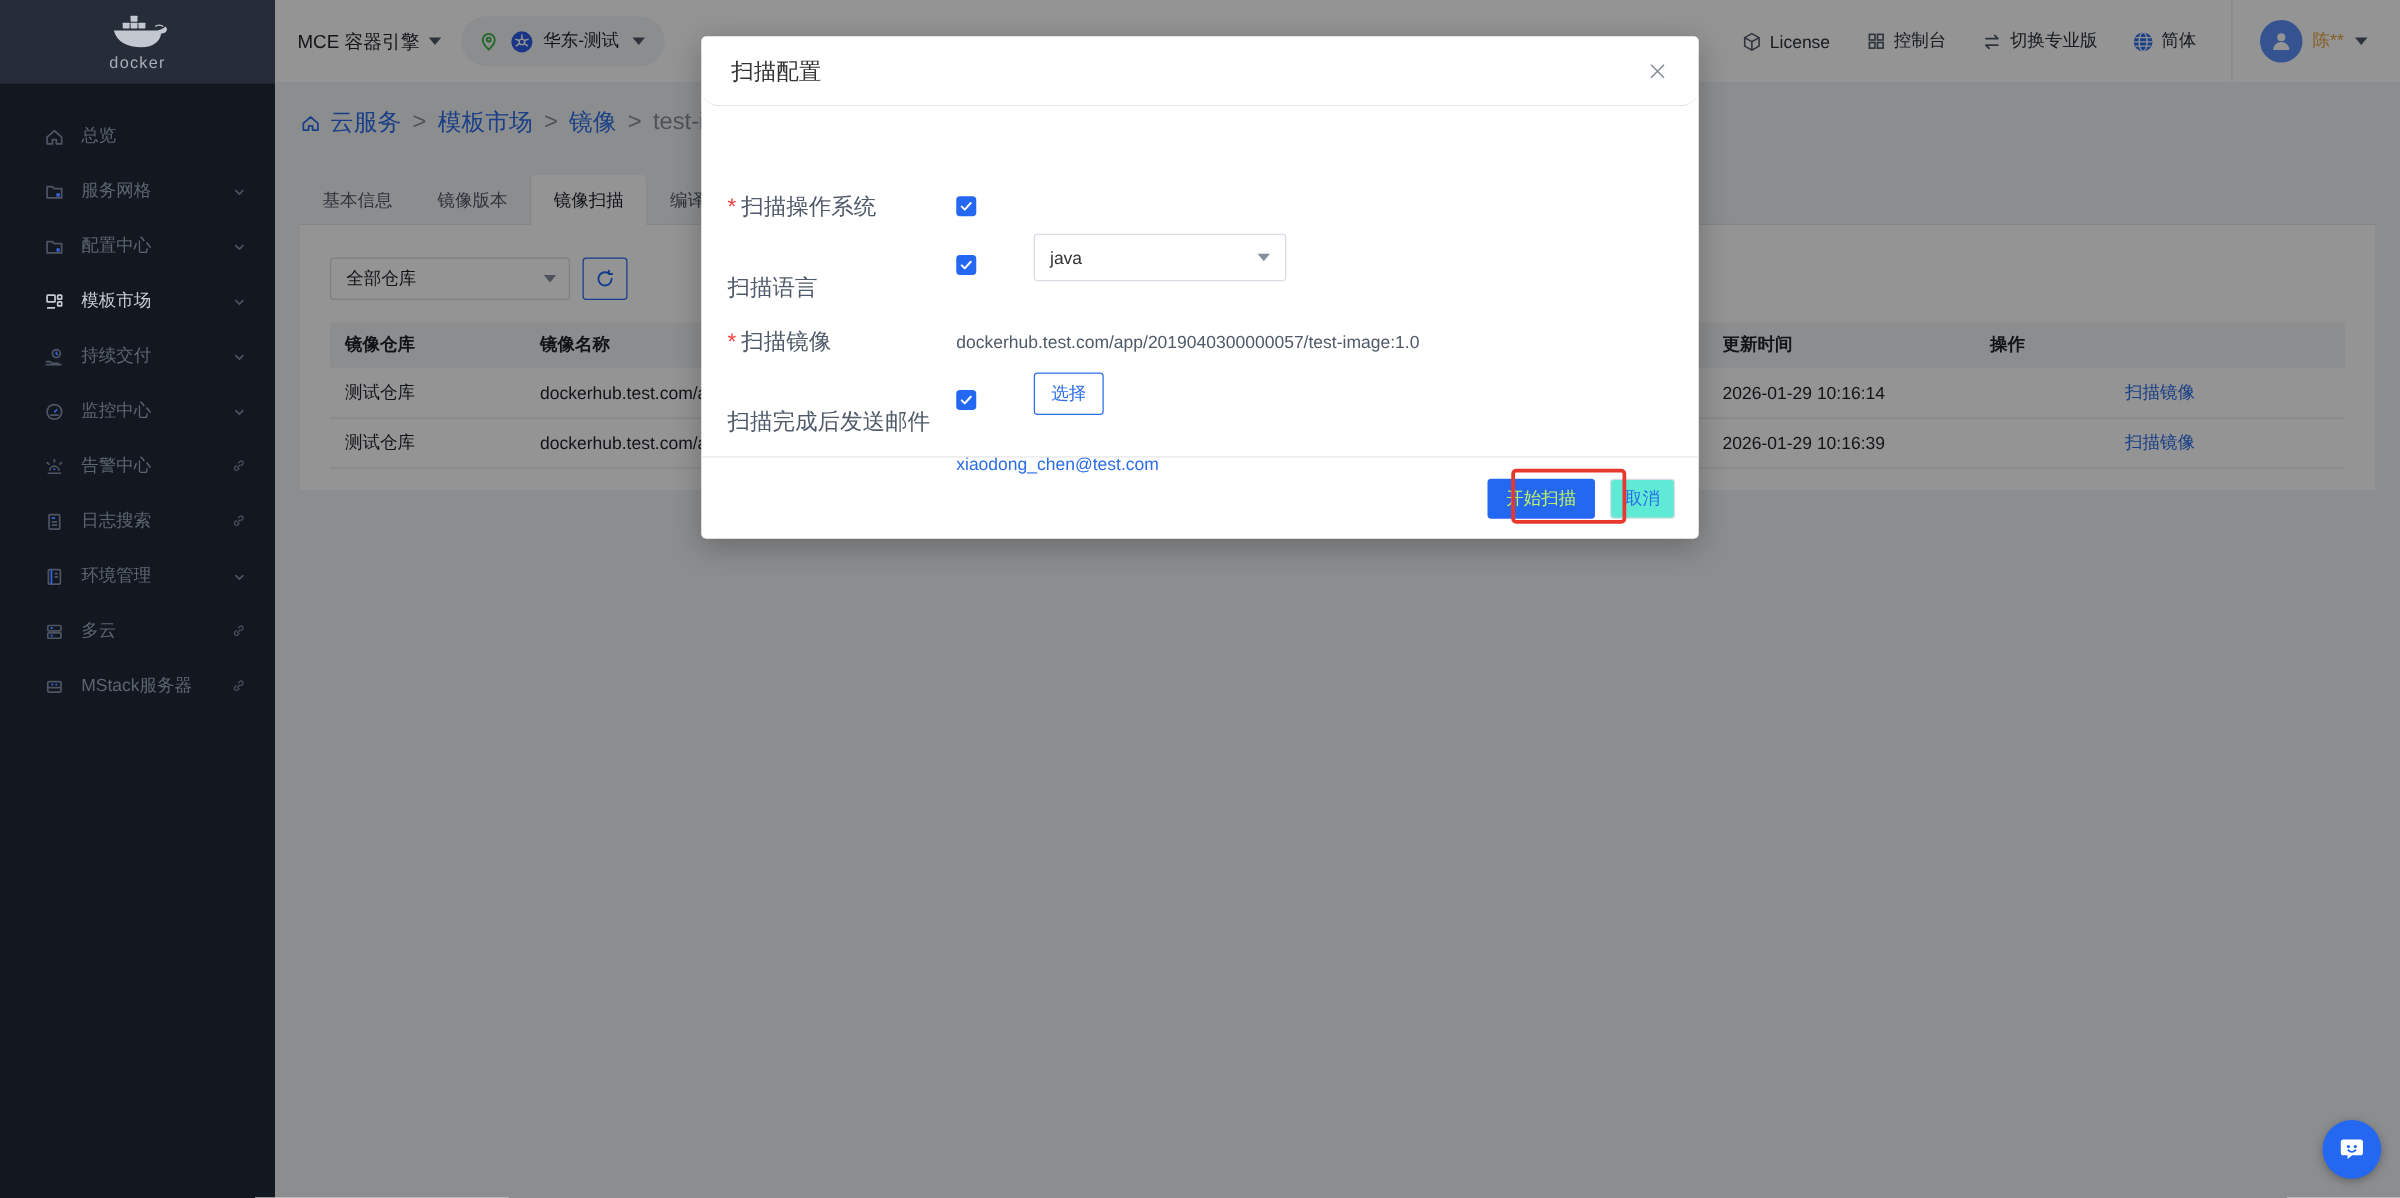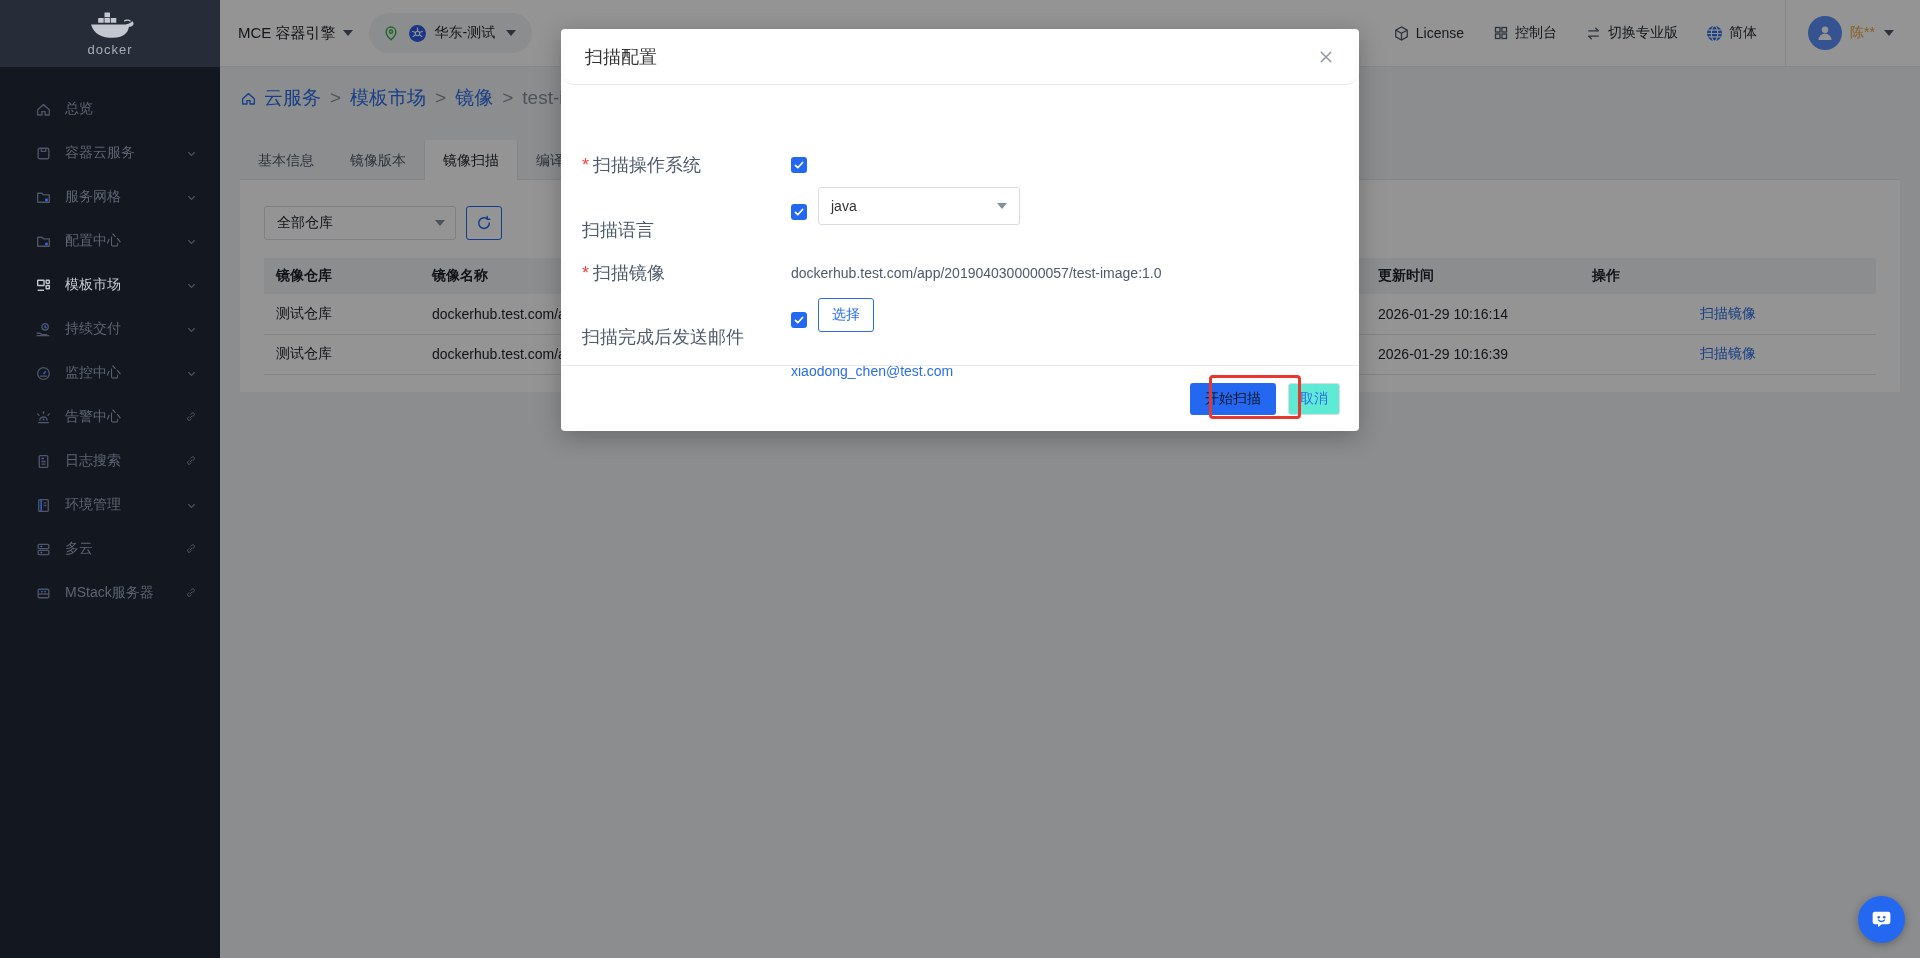--- a/index.html
+++ b/index.html
@@ -63,29 +63,29 @@
   
   .overlay { position:absolute; left:220px; top:0; width:1700px; height:958px; background:rgba(0,0,0,0.42); z-index:20; }
   .modal { position:absolute; left:561px; top:29px; width:798px; height:402px; background:#fff; border-radius:4px; box-shadow:0 6px 24px rgba(0,0,0,.25); z-index:30; }
   .modal-header { height:56px; border-bottom:1px solid #e8e8e8; display:flex; align-items:center; padding:0 24px;border-radius:14px; }
   .modal-title { font-size:18px; color:#333; }
   .modal-close { margin-left:auto; width:18px; height:18px; cursor:pointer; display:flex; align-items:center; justify-content:center; }
   .modal-body { position:relative; height:279px; }
   .form-row { position:absolute; left:0; width:100%; display:flex; align-items:center; }
   .f-label { position:absolute; left:21px; color:#4e5969; font-size:18px; }
   .f-label .req { color:#f53f3f; margin-right:4px; }
-  .f-ctrl { position:absolute; left:230px; display:flex; align-items:center; }
+  .f-ctrl { position:absolute; left:204px; display:flex; align-items:center;gap:35px; }
   .checkbox { width:16px; height:16px; background:#2468f2; border-radius:3px; display:flex; align-items:center; justify-content:center; cursor:pointer; flex:none; }
   .lang-select { width:202px; height:38px; border:1px solid #d9dce3; border-radius:3px; margin-left:11px; display:flex; align-items:center; padding:0 12px; color:#333; cursor:pointer; }
   .lang-select .sel-label { flex:1; }
   .plain-value { color:#4e5969; }
   .ghost-btn { margin-left:11px; height:34px; padding:0 13px; border:1px solid #2b6de8; color:#2b6de8; background:#fff; border-radius:3px; font-size:14px; display:flex; align-items:center; cursor:pointer; }
   .email-link { color:#2b6de8; cursor:pointer; }
   .modal-footer { position:absolute; left:0; bottom:0; width:100%; height:66px; border-top:1px solid #e8e8e8; display:flex; align-items:center; justify-content:flex-end; padding-right:19px; }
-  .btn-primary { height:32px; padding:0 15px; background:#2468f2; color:#0f172a; border:none; border-radius:3px; font-size:14px; cursor:pointer; font-family:inherit; }
+  .btn-primary { height:32px; padding:0 15px; background:#2468f2; color:#bef264; border:none; border-radius:3px; font-size:14px; cursor:pointer; font-family:inherit; }
   .btn-plain { height:32px; padding:0 11px; background:#5eead4; color:#2b6de8; border:1px solid #d9dce3; border-radius:3px; font-size:14px; cursor:pointer; margin-left:12px; font-family:inherit; }
   .annotation-box { position:absolute; right:58px; bottom:12px; width:92px; height:44px; border:3px solid #e8372c; border-radius:4px; pointer-events:none; z-index:40; }
 
   
   .chat-fab { position:absolute; right:15px; bottom:15px; width:47px; height:47px; border-radius:50%; background:#2468f2; display:flex; align-items:center; justify-content:center; z-index:50; cursor:pointer; box-shadow:0 2px 8px rgba(0,0,0,.3); }
 
   svg { display:block; }
 </style>
 </head>
 <body>
@@ -113,34 +113,20 @@
 
       <div class="nav-item">
         <span class="nicon">
           <svg width="17" height="17" viewBox="0 0 16 16" fill="none" stroke="currentColor" stroke-width="1.3">
               <path d="M2.5 8.2 8 3.4l5.5 4.8V13.2h-4V10h-3v3.2h-4z" stroke-linejoin="round"></path>
             </svg>
         </span>
         <span class="nlabel">总览</span>
       </div>
 
-      <div class="nav-item">
-        <span class="nicon">
-          <svg width="17" height="17" viewBox="0 0 16 16" fill="none" stroke="currentColor" stroke-width="1.3">
-              <rect x="3" y="3" width="10" height="10" rx="1.5"></rect>
-              <path d="M6 3v3h4V3"></path>
-            </svg>
-        </span>
-        <span class="nlabel">容器云服务</span>
-        <span class="trail">
-            <svg width="11" height="11" viewBox="0 0 12 12" fill="none" stroke="currentColor" stroke-width="1.4">
-              <path d="M2.5 4.5 6 8l3.5-3.5"></path>
-            </svg>
-          </span>
-      </div>
 
       <div class="nav-item">
         <span class="nicon">
           <svg width="17" height="17" viewBox="0 0 16 16" fill="none" stroke="currentColor" stroke-width="1.3">
               <path d="M2.5 4h4l1.5 1.5h5.5v7h-11z" stroke-linejoin="round"></path>
               <rect x="9.5" y="9" width="2.6" height="2.6" fill="#3464e0" stroke="none"></rect>
             </svg>
         </span>
         <span class="nlabel">服务网格</span>
         <span class="trail">

